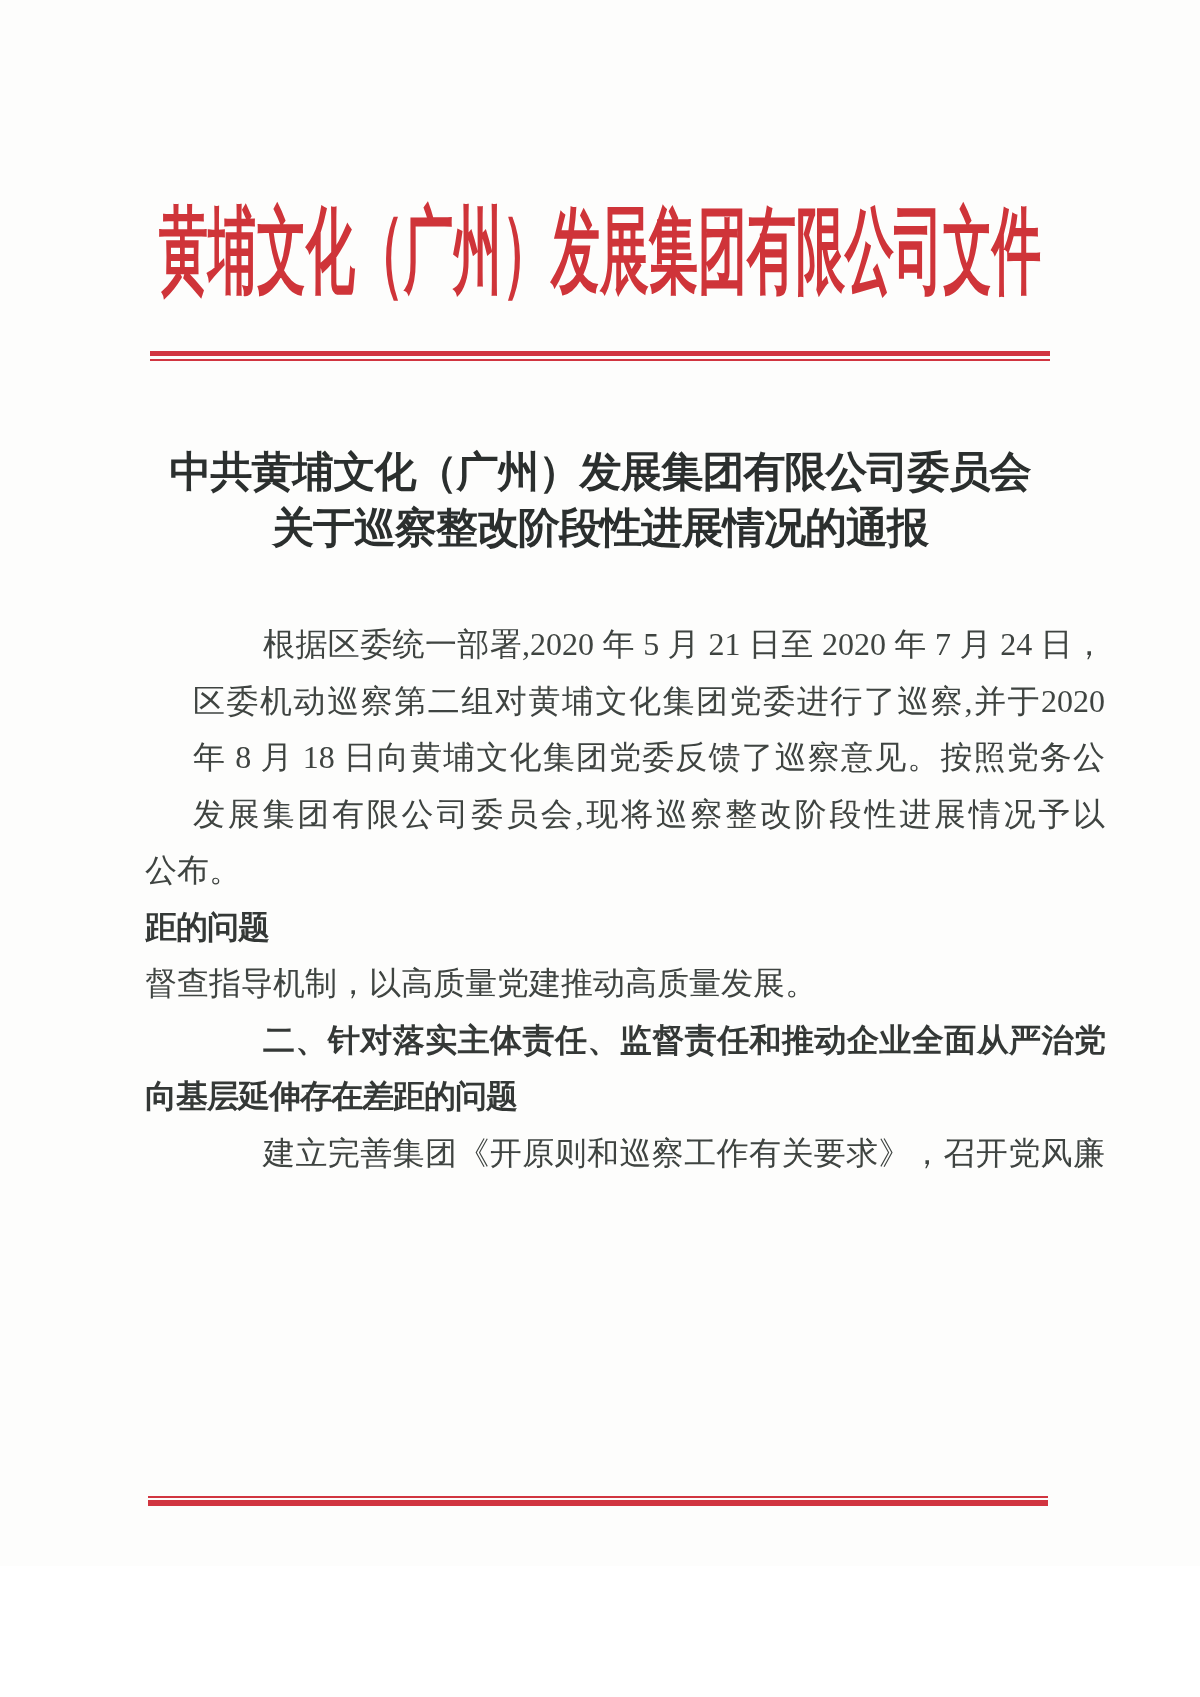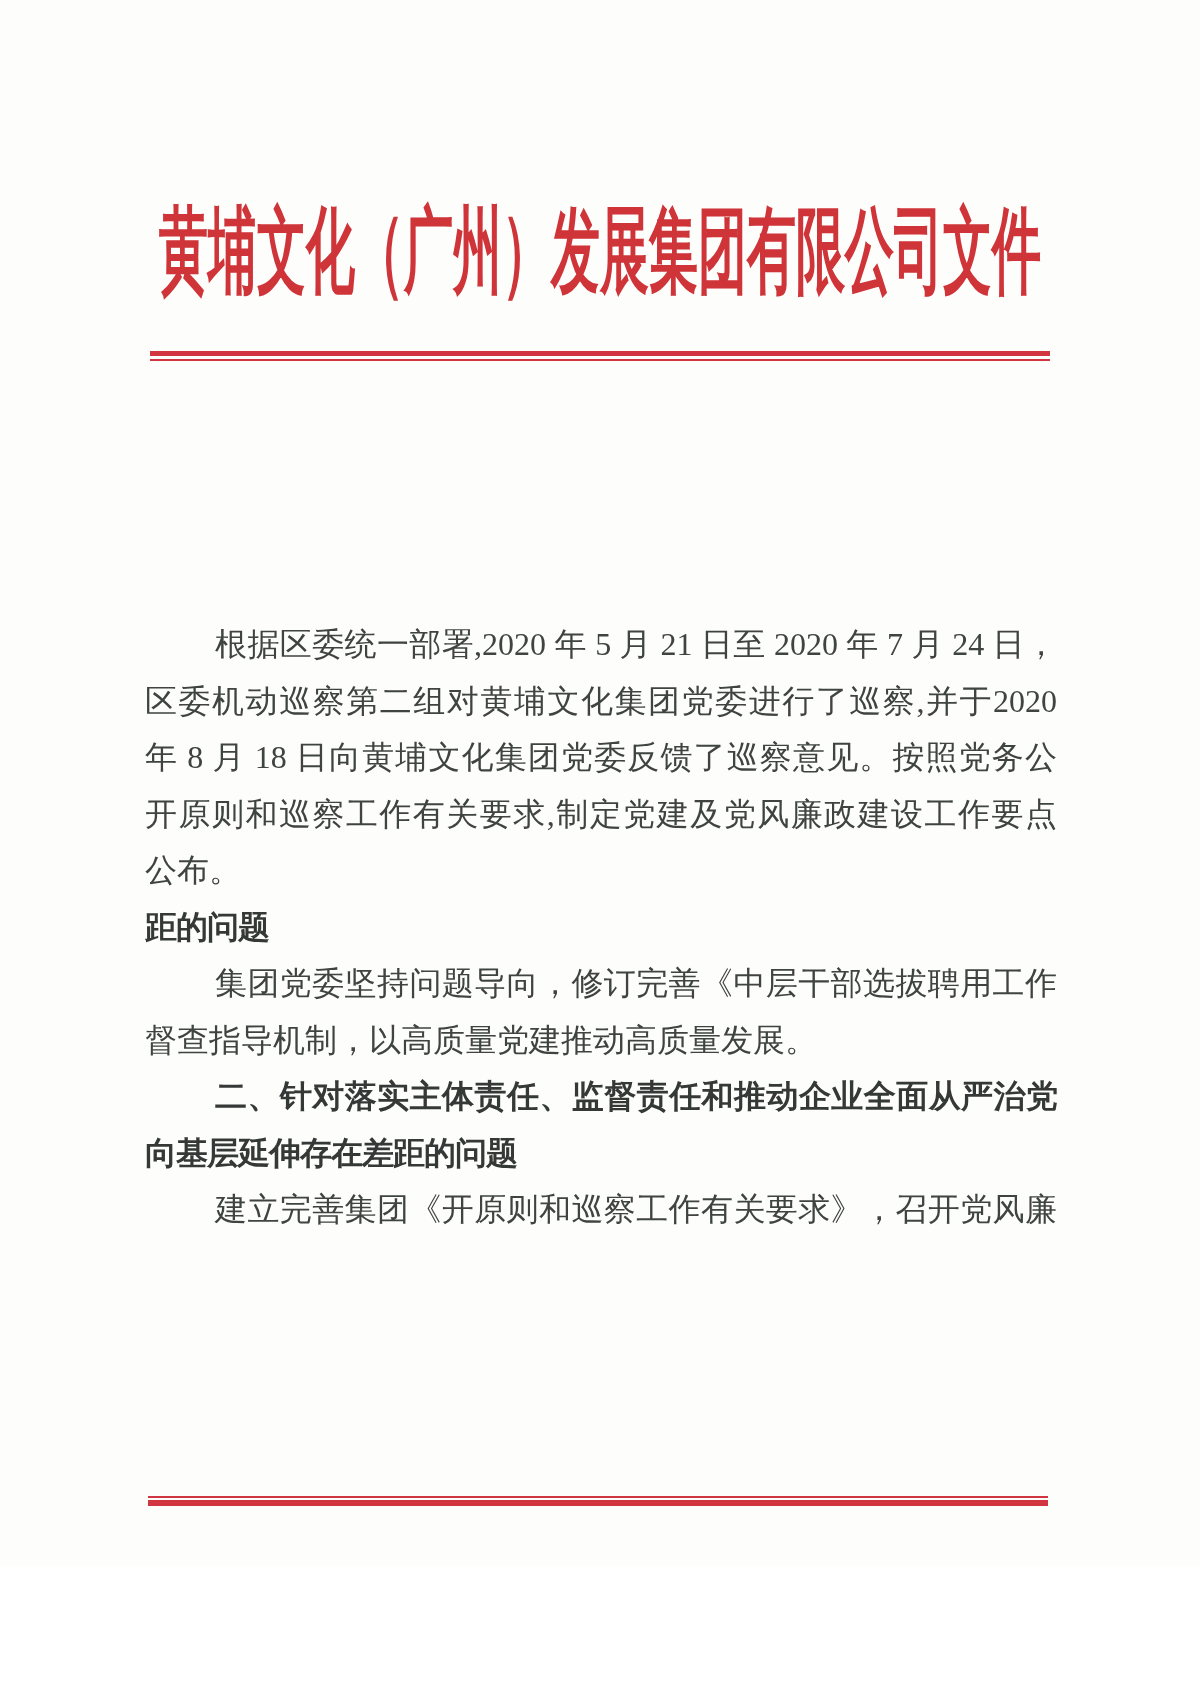--- a/index.html
+++ b/index.html
@@ -49,21 +49,21 @@
     font-size:42px;font-weight:bold;line-height:56px;
     letter-spacing:-1px;white-space:nowrap;
   }
   
   .body-text{
     position:absolute;top:616px;left:145px;width:912px;
     color:var(--body-ink);
     font-size:32px;line-height:56.5px;
   }
   .line{width:912px;white-space:normal;}
-  .just{text-align:justify;text-align-last:justify;}
+  .just{text-align:justify;text-align-last:justify;margin-left:48px;}
   .indent{text-indent:70px;}
   .bold{
     font-family:"Liberation Sans","DejaVu Sans",sans-serif;
     font-weight:bold;color:var(--heading-ink);
     letter-spacing:-1px;
   }
   
   .page-num{
     position:absolute;top:1576px;left:0;width:1215px;
     text-align:center;
@@ -75,29 +75,32 @@
 <body>
 
 <div class="page">
 
   <div class="letterhead">
     <span class="stretch">黄埔文化（广州）发展集团有限公司文件</span>
   </div>
 
   <div class="rule-top"></div>
 
+  <div class="doc-title">
+    <div>中共黄埔文化（广州）发展集团有限公司委员会</div>
+    <div>关于巡察整改阶段性进展情况的通报</div>
+  </div>
 
   <div class="body-text">
     <div class="line indent just">根据区委统一部署,2020 年 5 月 21 日至 2020 年 7 月 24 日，</div>
     <div class="line just">区委机动巡察第二组对黄埔文化集团党委进行了巡察,并于2020</div>
     <div class="line just">年 8 月 18 日向黄埔文化集团党委反馈了巡察意见。按照党务公</div>
-    <div class="line just">开原则和巡察工作有关要求,制定党建及党风廉政建设工作要点</div>
+    <div class="line just">发展集团有限公司委员会,现将巡察整改阶段性进展情况予以</div>
     <div class="line">公布。</div>
     <div class="line bold">距的问题</div>
-    <div class="line indent just">集团党委坚持问题导向，修订完善《中层干部选拔聘用工作</div>
     <div class="line">督查指导机制，以高质量党建推动高质量发展。</div>
     <div class="line bold indent just">二、针对落实主体责任、监督责任和推动企业全面从严治党</div>
     <div class="line bold">向基层延伸存在差距的问题</div>
     <div class="line indent just">建立完善集团《开原则和巡察工作有关要求》，召开党风廉</div>
   </div>
 
   <div class="rule-bottom"></div>
 
   <div class="page-num">1</div>
 

